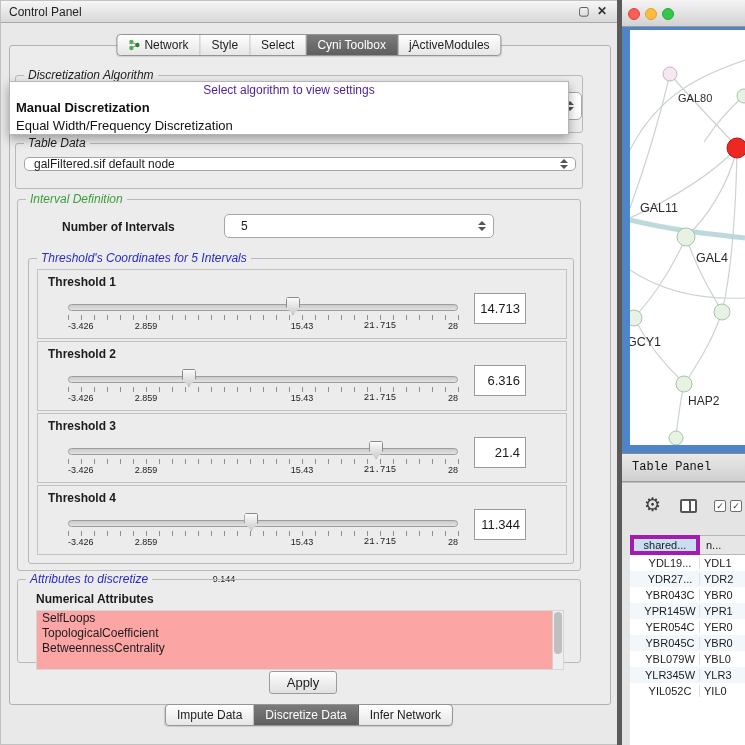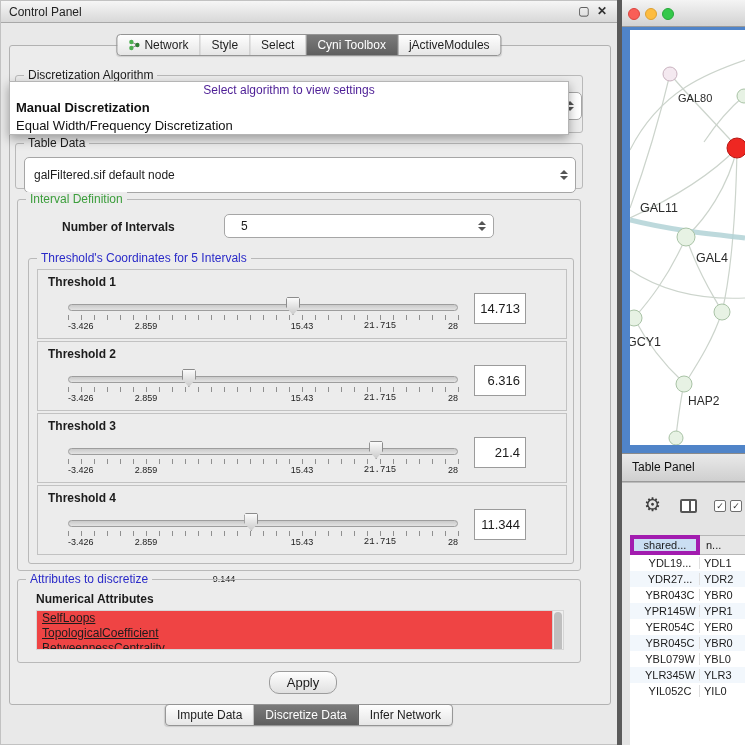--- a/index.html
+++ b/index.html
@@ -25,21 +25,21 @@
   .seg .tab { display:flex; align-items:center; gap:4px; padding:0 11px; font-size:12px;
         color:#1e1e1e; border-right:1px solid #c3c3c3; cursor:default; white-space:nowrap; }
   .seg .tab:last-child { border-right:none; }
   .seg .tab.active { background:linear-gradient(#7b7b7b,#5f5f5f); color:#fff; border-right-color:#5f5f5f; }
   .top-seg { left:50%; top:33px; transform:translateX(-50%); }
   .bottom-seg { left:50%; top:703px; transform:translateX(-50%); }
 
   
   .group { position:absolute; border:1px solid #b9b9b9; border-radius:3px; }
   .gtitle { position:absolute; top:-8px; left:8px; background:#ececec; padding:0 4px;
-        font-size:12px; line-height:15px; white-space:nowrap; }
+        font-size:12px; line-height:15px; white-space:nowrap;font-style:italic; }
   .gtitle.green { color:#3c9e3c; }
   .gtitle.blue { color:#2a2ac8; }
 
   
   .combo { position:absolute; background:#fff; border:1px solid #a6a6a6; border-radius:5px;
         display:flex; align-items:center; font-size:12px; cursor:default; }
   .combo .cval { padding-left:9px; flex:1; white-space:nowrap; overflow:hidden; }
   .stepper { margin-right:7px; display:flex; flex-direction:column; align-items:center; }
   .stepper .up { width:0; height:0; border-left:4px solid transparent; border-right:4px solid transparent;
         border-bottom:4px solid #555; margin-bottom:2px; }
@@ -69,43 +69,43 @@
   .scale .p0 { left:0; transform:none; }
   .scale .p1 { left:20%; }  .scale .p2 { left:40%;margin-top:37px; }
   .scale .p3 { left:60%; }  .scale .p4 { left:80%;font-family:Liberation Mono, monospace; }
   .scale .p5 { left:auto; right:0; transform:none; }
   .vbox { position:absolute; right:40px; top:23px; width:52px; height:31px; background:#fff;
         border:1px solid #9b9b9b; font-size:13px; display:flex; align-items:center;
         justify-content:flex-end; padding-right:5px; }
 
   
   .attr-sub { position:absolute; left:18px; top:12px; font-weight:bold; font-size:12px; }
-  .attr-list { position:absolute; left:18px; top:30px; width:528px; height:40px; background:#ef4444;
-        overflow:hidden; border:1px solid #d6d6d6;text-decoration:underline; }
+  .attr-list { position:absolute; left:18px; top:30px; width:528px; height:60px; background:#fca5a5;
+        overflow:hidden; border:1px solid #d6d6d6; }
   .attr-list .li { font-size:12px; line-height:15px; padding-left:5px; white-space:nowrap; }
   .sbar { position:absolute; right:0; top:0; bottom:0; width:11px; background:#efefef; border-left:1px solid #d0d0d0; }
   .sbar .sthumb { position:absolute; left:1px; right:1px; top:1px; height:42px; background:#bfbfbf; border-radius:5px; }
 
   .apply-btn { position:absolute; left:268px; top:670px; width:68px; height:23px;
-        background:linear-gradient(#fefefe,#e0e0e0); border:1px solid #9c9c9c; border-radius:10px;
+        background:linear-gradient(#fefefe,#e0e0e0); border:1px solid #9c9c9c; border-radius:3px;
         font-size:13px; display:flex; align-items:center; justify-content:center; cursor:default; }
 
   
   .vdivider { position:absolute; left:617px; top:0; width:5px; height:745px; background:#5a5a5a; }
 
   .net-win { position:absolute; left:622px; top:0; width:123px; height:453px; background:#fdba74; }
   .mac-bar { position:absolute; left:0; top:0; right:0; height:27px;
         background:linear-gradient(#f4f4f4,#d2d2d2); border-bottom:1px solid #9a9a9a; }
   .light { position:absolute; top:8px; width:12px; height:12px; border-radius:50%; }
   .blue-frame { position:absolute; left:0; top:27px; right:0; bottom:0; background:#5084c8; }
   .net-canvas { position:absolute; left:8px; top:3px; right:0; bottom:8px; background:#fff; overflow:hidden; }
 
   .tp-header { position:absolute; left:622px; top:453px; width:123px; height:29px;
         background:linear-gradient(#e9e9e9,#cfcfcf); border-top:1px solid #8a8a8a; border-bottom:1px solid #9a9a9a; }
-  .tp-header span { position:absolute; left:10px; line-height:27px; font-size:12px; color:#111; }
+  .tp-header span { position:absolute; left:10px; line-height:27px; font-size:12px; color:#111;font-family:Liberation Mono, monospace; }
 
   .tbl-win { position:absolute; left:622px; top:482px; width:123px; height:263px; background:#e4e4e4;
         border-top:1px solid #bcbcbc; overflow:hidden; }
   .gear { position:absolute; left:22px; top:10px; font-size:19px; color:#3d3d3d; cursor:default; }
   .tbl-icon { position:absolute; left:58px; top:16px; width:17px; height:14px; background:#fff;
         border:2px solid #555; border-radius:2px; }
   .tbl-icon::before { content:""; position:absolute; left:50%; top:0; bottom:0; width:2px; background:#555; }
   .cb { position:absolute; top:17px; width:12px; height:12px; background:#fff; border:1px solid #6f6f6f;
         border-radius:2px; font-size:9px; line-height:10px; text-align:center; color:#333; }
 
@@ -170,21 +170,21 @@
   </div>
 
   <div class="popup">
     <div class="ph">Select algorithm to view settings</div>
     <div class="opt bold">Manual Discretization</div>
     <div class="opt">Equal Width/Frequency Discretization</div>
   </div>
 
   <div class="group" style="left:14px; top:142px; width:568px; height:46px;">
     <span class="gtitle">Table Data</span>
-    <div class="combo" style="left:8px; top:13px; width:552px; height:36px;">
+    <div class="combo" style="left:8px; top:13px; width:552px; height:14px;">
       <span class="cval">galFiltered.sif default node</span>
       <span class="stepper">
           <span class="up"></span>
           <span class="dn"></span>
         </span>
     </div>
   </div>
 
   <div class="group" style="left:16px; top:198px; width:564px; height:372px;">
     <span class="gtitle green">Interval Definition</span>

